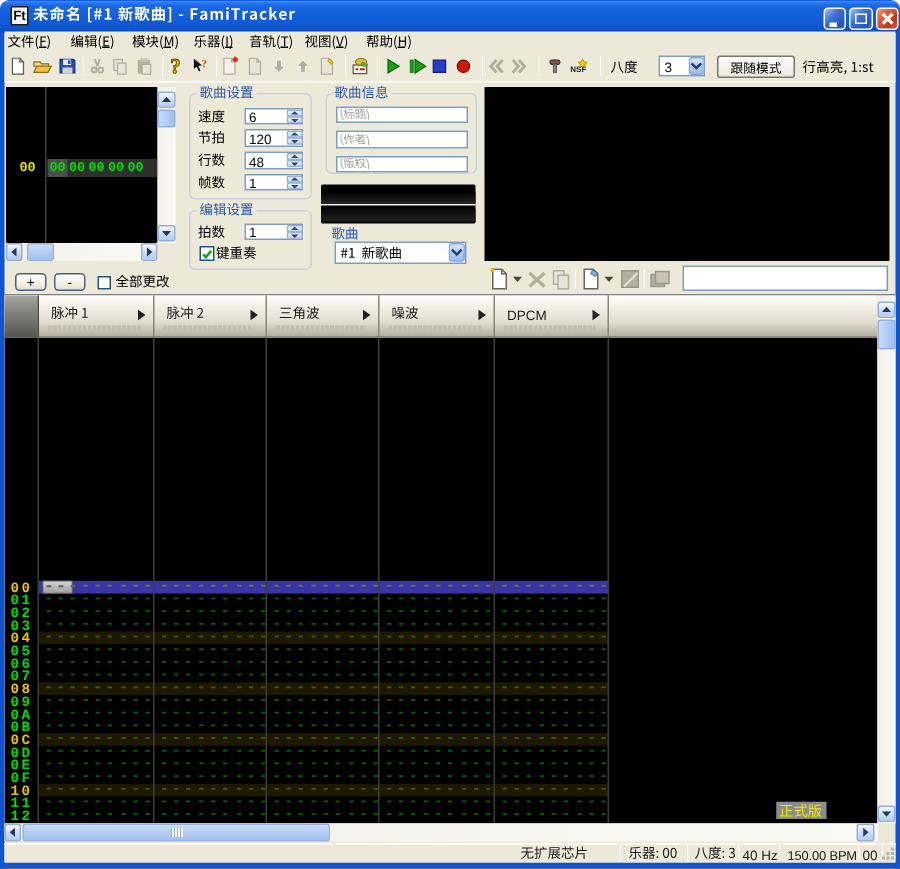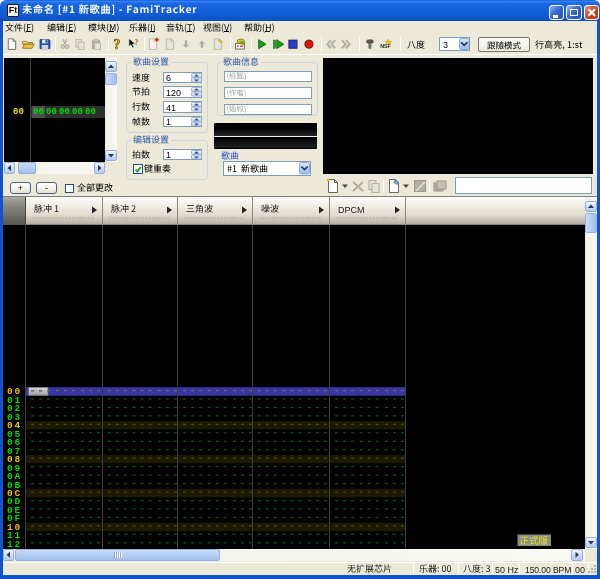--- a/index.html
+++ b/index.html
@@ -320,21 +320,21 @@
     <rect x="0.5" y="5" width="10" height="4" rx="1" fill="url(#spg)" stroke="#9cb0d0"></rect>
     <path d="M3 3.4 l2.5 -2.2 l2.5 2.2 z" fill="#2a4a7a"></path>
     <path d="M3 6.4 l2.5 2.2 l2.5 -2.2 z" fill="#2a4a7a"></path>
   </svg>
 <div style="position:absolute;left:131.5px;top:102.1px;">
     <svg width="18" height="11" style="display:block;overflow:visible">
       <path transform="translate(0,7.9) scale(0.00900,-0.00900)" d="M435 780H927V708H435ZM728 482H804V16Q804 -19 794 -38Q784 -56 759 -66Q733 -74 688 -76Q644 -77 570 -77Q568 -62 561 -41Q554 -20 545 -3Q581 -4 613 -5Q645 -6 669 -6Q693 -5 702 -5Q716 -4 722 0Q728 5 728 17ZM391 504H955V432H391ZM192 426 258 492 266 488V-83H192ZM307 626 378 600Q340 537 290 474Q240 411 186 356Q131 302 78 259Q72 267 62 279Q53 291 43 303Q33 315 25 322Q77 359 128 408Q180 457 226 513Q273 569 307 626ZM267 841 339 811Q306 768 262 722Q219 677 172 636Q124 594 79 562Q74 570 66 582Q59 593 50 604Q42 616 35 622Q77 651 120 688Q164 725 202 765Q241 805 267 841Z M1070 323H1454V260H1070ZM1050 654H1531V592H1050ZM1443 821 1506 793Q1485 759 1461 724Q1437 689 1417 664L1368 688Q1381 706 1394 730Q1408 753 1421 778Q1434 802 1443 821ZM1257 841H1327V404H1257ZM1088 793 1143 815Q1164 785 1182 749Q1201 713 1207 686L1150 661Q1144 687 1126 724Q1108 762 1088 793ZM1258 628 1309 598Q1285 557 1248 515Q1210 473 1166 438Q1123 402 1080 378Q1073 391 1062 408Q1050 425 1039 435Q1081 454 1123 484Q1165 514 1201 552Q1237 590 1258 628ZM1316 607Q1330 600 1356 584Q1382 567 1412 548Q1443 529 1468 513Q1493 497 1503 489L1461 435Q1448 447 1424 466Q1401 485 1373 506Q1345 527 1320 546Q1295 564 1279 574ZM1612 646H1948V576H1612ZM1629 832 1698 821Q1683 725 1661 636Q1639 548 1608 472Q1578 395 1538 337Q1533 343 1522 352Q1512 361 1500 370Q1489 378 1481 383Q1520 436 1548 507Q1577 578 1597 661Q1617 744 1629 832ZM1813 606 1883 599Q1860 430 1815 300Q1770 171 1692 76Q1614 -18 1493 -83Q1489 -75 1482 -64Q1475 -52 1466 -40Q1458 -29 1451 -22Q1566 34 1639 120Q1712 207 1753 328Q1794 449 1813 606ZM1647 583Q1670 450 1712 332Q1753 214 1817 126Q1881 37 1972 -12Q1959 -22 1944 -40Q1930 -57 1921 -71Q1827 -14 1762 81Q1696 176 1654 302Q1611 427 1585 572ZM1110 153 1157 198Q1209 178 1266 151Q1323 124 1374 96Q1425 68 1460 43L1412 -6Q1379 19 1328 48Q1277 78 1220 106Q1163 133 1110 153ZM1429 323H1442L1454 326L1495 309Q1464 201 1402 126Q1340 50 1256 2Q1173 -45 1077 -72Q1071 -59 1061 -42Q1051 -24 1041 -14Q1130 7 1208 48Q1287 90 1344 156Q1402 221 1429 312ZM1110 153Q1132 184 1155 224Q1178 264 1198 306Q1219 349 1233 387L1300 375Q1284 334 1263 291Q1242 248 1220 209Q1198 170 1178 140Z" fill="#000"></path>
     </svg>
   </div>
 <div style="position:absolute;left:163px;top:101.1px;width:39px;height:11.5px;background:#fff;border:1px solid #7f9db9;"></div>
-<div style="position:absolute;left:166px;top:102.6px;width:px;height:px;font:9px 'Liberation Sans',sans-serif;color:#000;">41</div>
+<div style="position:absolute;left:166px;top:102.6px;width:px;height:px;font:9px 'Liberation Sans',sans-serif;color:#000;">48</div>
 <svg style="position:absolute;left:190.5px;top:102.1px" width="11" height="9.5">
     <rect x="0.5" y="0.5" width="10" height="4" rx="1" fill="url(#spg)" stroke="#9cb0d0"></rect>
     <rect x="0.5" y="5" width="10" height="4" rx="1" fill="url(#spg)" stroke="#9cb0d0"></rect>
     <path d="M3 3.4 l2.5 -2.2 l2.5 2.2 z" fill="#2a4a7a"></path>
     <path d="M3 6.4 l2.5 2.2 l2.5 -2.2 z" fill="#2a4a7a"></path>
   </svg>
 <div style="position:absolute;left:131.5px;top:116.9px;">
     <svg width="18" height="11" style="display:block;overflow:visible">
       <path transform="translate(0,7.9) scale(0.00900,-0.00900)" d="M687 750H947V682H687ZM649 838H722V575H649ZM704 59 743 106Q780 88 820 64Q861 41 897 17Q933 -7 956 -28L914 -82Q892 -61 856 -36Q821 -10 780 15Q740 40 704 59ZM486 594H896V126H828V528H551V124H486ZM212 839H276V-80H212ZM76 650H383V582H135V126H76ZM356 650H415V208Q415 188 411 172Q407 156 393 147Q380 138 362 136Q344 133 318 133Q317 147 311 166Q305 186 297 200Q315 199 328 199Q342 199 348 199Q356 200 356 210ZM656 457H727V278Q727 231 716 182Q706 134 676 86Q645 39 587 -3Q529 -45 435 -80Q430 -71 422 -60Q415 -50 406 -40Q398 -29 391 -21Q481 8 534 44Q587 80 614 120Q640 160 648 200Q656 241 656 278Z M1070 323H1454V260H1070ZM1050 654H1531V592H1050ZM1443 821 1506 793Q1485 759 1461 724Q1437 689 1417 664L1368 688Q1381 706 1394 730Q1408 753 1421 778Q1434 802 1443 821ZM1257 841H1327V404H1257ZM1088 793 1143 815Q1164 785 1182 749Q1201 713 1207 686L1150 661Q1144 687 1126 724Q1108 762 1088 793ZM1258 628 1309 598Q1285 557 1248 515Q1210 473 1166 438Q1123 402 1080 378Q1073 391 1062 408Q1050 425 1039 435Q1081 454 1123 484Q1165 514 1201 552Q1237 590 1258 628ZM1316 607Q1330 600 1356 584Q1382 567 1412 548Q1443 529 1468 513Q1493 497 1503 489L1461 435Q1448 447 1424 466Q1401 485 1373 506Q1345 527 1320 546Q1295 564 1279 574ZM1612 646H1948V576H1612ZM1629 832 1698 821Q1683 725 1661 636Q1639 548 1608 472Q1578 395 1538 337Q1533 343 1522 352Q1512 361 1500 370Q1489 378 1481 383Q1520 436 1548 507Q1577 578 1597 661Q1617 744 1629 832ZM1813 606 1883 599Q1860 430 1815 300Q1770 171 1692 76Q1614 -18 1493 -83Q1489 -75 1482 -64Q1475 -52 1466 -40Q1458 -29 1451 -22Q1566 34 1639 120Q1712 207 1753 328Q1794 449 1813 606ZM1647 583Q1670 450 1712 332Q1753 214 1817 126Q1881 37 1972 -12Q1959 -22 1944 -40Q1930 -57 1921 -71Q1827 -14 1762 81Q1696 176 1654 302Q1611 427 1585 572ZM1110 153 1157 198Q1209 178 1266 151Q1323 124 1374 96Q1425 68 1460 43L1412 -6Q1379 19 1328 48Q1277 78 1220 106Q1163 133 1110 153ZM1429 323H1442L1454 326L1495 309Q1464 201 1402 126Q1340 50 1256 2Q1173 -45 1077 -72Q1071 -59 1061 -42Q1051 -24 1041 -14Q1130 7 1208 48Q1287 90 1344 156Q1402 221 1429 312ZM1110 153Q1132 184 1155 224Q1178 264 1198 306Q1219 349 1233 387L1300 375Q1284 334 1263 291Q1242 248 1220 209Q1198 170 1178 140Z" fill="#000"></path>
     </svg>
@@ -737,21 +737,21 @@
 <div style="position:absolute;left:419px;top:563.5px;">
     <svg width="33" height="11" style="display:block;overflow:visible">
       <path transform="translate(0,7.9) scale(0.00900,-0.00900)" d="M482 641H558V18Q558 -18 548 -36Q539 -55 515 -64Q491 -73 450 -76Q409 -78 345 -78Q342 -62 334 -40Q327 -19 318 -3Q350 -4 378 -4Q407 -4 428 -4Q449 -4 458 -4Q471 -3 476 2Q482 6 482 18ZM832 829 875 763Q810 746 728 734Q645 723 552 715Q460 707 368 702Q275 698 189 697Q188 711 182 731Q177 751 171 764Q256 767 348 772Q440 776 529 784Q618 792 696 803Q774 814 832 829ZM236 278 309 254Q281 206 246 156Q210 107 172 62Q135 18 100 -17Q94 -10 82 -1Q71 8 59 17Q47 26 38 32Q74 63 110 104Q147 144 180 189Q212 234 236 278ZM692 247 757 277Q793 238 832 192Q872 145 906 100Q940 56 960 22L891 -14Q871 21 838 66Q805 112 767 160Q729 207 692 247ZM129 351Q127 359 122 372Q118 386 113 400Q108 413 104 422Q114 426 121 442Q128 459 135 486Q139 503 147 546Q155 590 162 648Q170 706 171 764L248 747Q246 687 237 624Q228 562 216 504Q203 445 190 398V397Q190 397 180 392Q171 388 159 380Q147 373 138 365Q129 357 129 351ZM129 351V413L181 440H925L924 364H247Q214 364 189 362Q164 361 149 358Q134 355 129 351Z M1196 730V589H1366V730ZM1128 795H1437V524H1128ZM1622 730V589H1802V730ZM1553 795H1875V524H1553ZM1052 420H1949V353H1052ZM1162 15H1405V-51H1162ZM1586 15H1839V-51H1586ZM1624 404Q1659 361 1714 322Q1770 283 1837 254Q1904 225 1972 208Q1964 201 1954 190Q1945 179 1937 168Q1929 157 1924 148Q1854 168 1786 203Q1718 238 1660 282Q1601 327 1561 378ZM1128 229H1437V-74H1365V163H1198V-80H1128ZM1555 229H1875V-74H1802V163H1624V-80H1555ZM1435 532 1511 518Q1475 445 1416 375Q1357 305 1272 245Q1186 185 1072 141Q1068 150 1061 160Q1054 171 1046 181Q1038 191 1030 198Q1139 238 1220 292Q1300 347 1354 409Q1408 471 1435 532ZM1614 484 1653 524Q1691 511 1734 490Q1776 468 1801 449L1760 405Q1737 425 1694 448Q1652 470 1614 484Z M2139 390Q2112 390 2092 410Q2073 429 2073 460Q2073 491 2092 510Q2112 530 2139 530Q2166 530 2186 510Q2205 491 2205 460Q2205 429 2186 410Q2166 390 2139 390ZM2139 -13Q2112 -13 2092 6Q2073 26 2073 56Q2073 88 2092 107Q2112 126 2139 126Q2166 126 2186 107Q2205 88 2205 56Q2205 26 2186 6Q2166 -13 2139 -13Z M2780 -13Q2711 -13 2660 29Q2608 71 2580 156Q2552 241 2552 369Q2552 497 2580 580Q2608 664 2660 705Q2711 746 2780 746Q2850 746 2901 704Q2952 663 2980 580Q3008 497 3008 369Q3008 241 2980 156Q2952 71 2901 29Q2850 -13 2780 -13ZM2780 61Q2822 61 2854 93Q2885 125 2902 194Q2920 262 2920 369Q2920 476 2902 544Q2885 611 2854 642Q2822 674 2780 674Q2739 674 2707 642Q2675 611 2658 544Q2640 476 2640 369Q2640 262 2658 194Q2675 125 2707 93Q2739 61 2780 61Z M3335 -13Q3266 -13 3214 29Q3163 71 3135 156Q3107 241 3107 369Q3107 497 3135 580Q3163 664 3214 705Q3266 746 3335 746Q3405 746 3456 704Q3507 663 3535 580Q3563 497 3563 369Q3563 241 3535 156Q3507 71 3456 29Q3405 -13 3335 -13ZM3335 61Q3377 61 3408 93Q3440 125 3458 194Q3475 262 3475 369Q3475 476 3458 544Q3440 611 3408 642Q3377 674 3335 674Q3294 674 3262 642Q3230 611 3212 544Q3195 476 3195 369Q3195 262 3212 194Q3230 125 3262 93Q3294 61 3335 61Z" fill="#1a1a1a"></path>
     </svg>
   </div>
 <div style="position:absolute;left:463px;top:563.5px;">
     <svg width="28" height="11" style="display:block;overflow:visible">
       <path transform="translate(0,7.9) scale(0.00900,-0.00900)" d="M305 743 387 736Q376 625 358 511Q341 397 308 288Q276 180 222 87Q169 -6 87 -75Q81 -67 72 -56Q62 -46 52 -36Q41 -25 32 -19Q110 46 160 134Q209 221 238 323Q268 425 282 532Q297 639 305 743ZM660 766Q661 748 665 698Q669 648 680 578Q690 508 711 426Q732 345 766 262Q800 180 851 106Q902 32 973 -22Q954 -33 937 -46Q920 -60 908 -74Q836 -17 784 61Q732 139 697 226Q662 313 641 399Q620 485 608 560Q597 634 593 687Q589 740 587 761Z M1225 557H1937V495H1225ZM1239 265H1812V203H1239ZM1386 644H1458V389H1701V644H1775V329H1386ZM1792 265H1807L1820 268L1867 243Q1826 166 1758 111Q1691 56 1605 20Q1519 -17 1422 -40Q1325 -62 1222 -74Q1219 -61 1210 -42Q1201 -23 1192 -10Q1287 -2 1380 17Q1472 36 1552 68Q1633 99 1695 145Q1757 191 1792 254ZM1399 215Q1449 149 1534 102Q1618 54 1728 25Q1837 -4 1962 -15Q1954 -23 1946 -34Q1937 -46 1930 -58Q1923 -70 1918 -80Q1791 -65 1680 -32Q1568 2 1480 57Q1392 112 1335 189ZM1161 741H1948V670H1161ZM1126 741H1201V469Q1201 409 1198 338Q1194 268 1184 194Q1174 120 1155 50Q1136 -20 1104 -80Q1097 -74 1084 -68Q1072 -61 1059 -54Q1046 -48 1037 -46Q1068 11 1086 77Q1103 143 1112 212Q1121 281 1124 346Q1126 412 1126 468ZM1473 827 1548 845Q1566 815 1582 778Q1599 742 1606 717L1528 696Q1521 722 1506 760Q1491 797 1473 827Z M2139 390Q2112 390 2092 410Q2073 429 2073 460Q2073 491 2092 510Q2112 530 2139 530Q2166 530 2186 510Q2205 491 2205 460Q2205 429 2186 410Q2166 390 2139 390ZM2139 -13Q2112 -13 2092 6Q2073 26 2073 56Q2073 88 2092 107Q2112 126 2139 126Q2166 126 2186 107Q2205 88 2205 56Q2205 26 2186 6Q2166 -13 2139 -13Z M2765 -13Q2708 -13 2664 1Q2621 15 2588 38Q2555 61 2531 88L2578 147Q2610 114 2654 88Q2697 63 2759 63Q2803 63 2836 80Q2870 96 2889 126Q2908 157 2908 199Q2908 243 2886 276Q2865 309 2815 328Q2765 346 2680 346V416Q2756 416 2800 434Q2844 453 2864 485Q2883 517 2883 556Q2883 609 2850 640Q2817 672 2759 672Q2715 672 2676 652Q2638 632 2607 601L2558 659Q2600 697 2650 722Q2699 746 2762 746Q2824 746 2872 724Q2921 703 2948 662Q2976 621 2976 563Q2976 496 2940 452Q2904 408 2846 387V382Q2889 372 2924 347Q2959 322 2980 284Q3001 246 3001 196Q3001 131 2969 84Q2937 37 2884 12Q2831 -13 2765 -13Z" fill="#1a1a1a"></path>
     </svg>
   </div>
-<div style="position:absolute;left:495px;top:564.5px;width:px;height:px;font:9px 'Liberation Sans',sans-serif;color:#1a1a1a;">50 Hz</div>
+<div style="position:absolute;left:495px;top:564.5px;width:px;height:px;font:9px 'Liberation Sans',sans-serif;color:#1a1a1a;">40 Hz</div>
 <div style="position:absolute;left:525px;top:564.5px;width:px;height:px;font:8.6px 'Liberation Sans',sans-serif;color:#1a1a1a;letter-spacing:-0.1px;">150.00 BPM</div>
 <div style="position:absolute;left:575px;top:564.5px;width:px;height:px;font:9px 'Liberation Sans',sans-serif;color:#1a1a1a;">00</div>
 <svg style="position:absolute;left:588px;top:565px" width="9" height="9">
     <rect x="6" y="0" width="2" height="2" fill="#b8b4a4"></rect>
     <rect x="3" y="3" width="2" height="2" fill="#b8b4a4"></rect>
     <rect x="6" y="3" width="2" height="2" fill="#b8b4a4"></rect>
     <rect x="0" y="6" width="2" height="2" fill="#b8b4a4"></rect>
     <rect x="3" y="6" width="2" height="2" fill="#b8b4a4"></rect>
     <rect x="6" y="6" width="2" height="2" fill="#b8b4a4"></rect>
   </svg>

